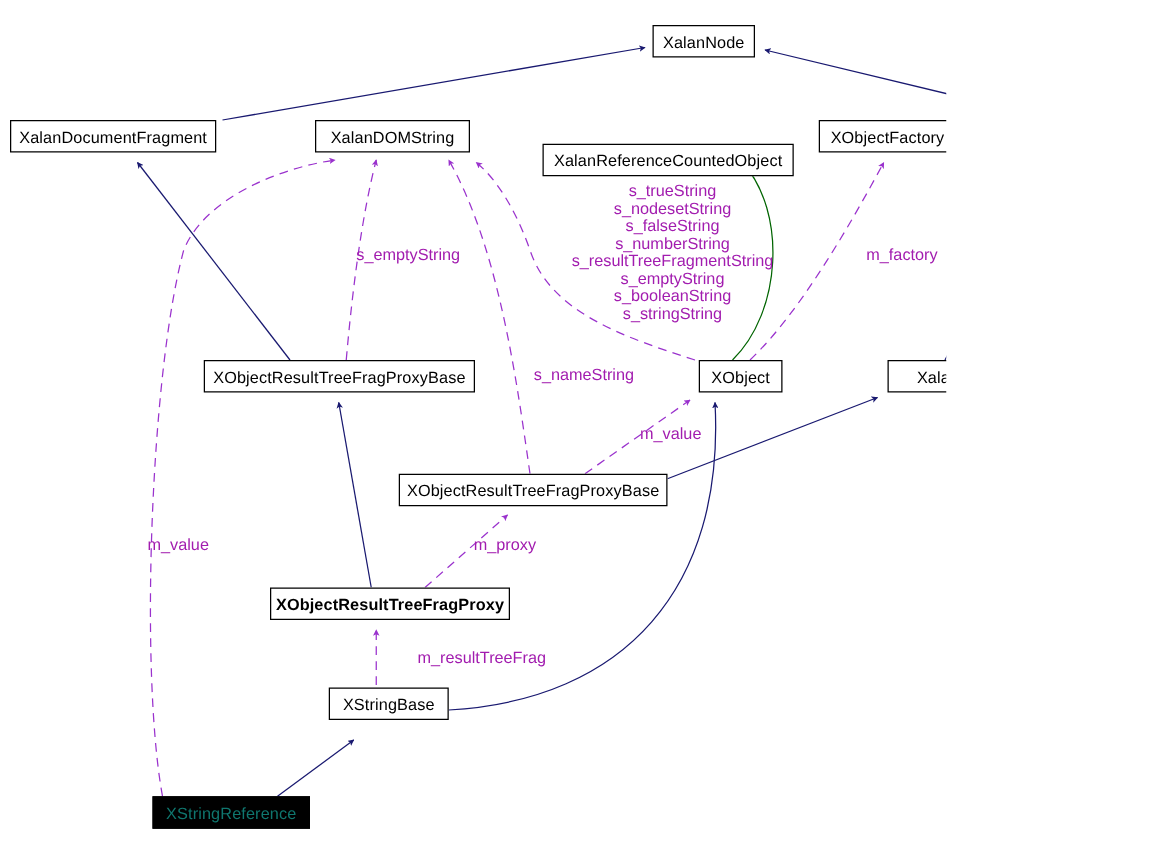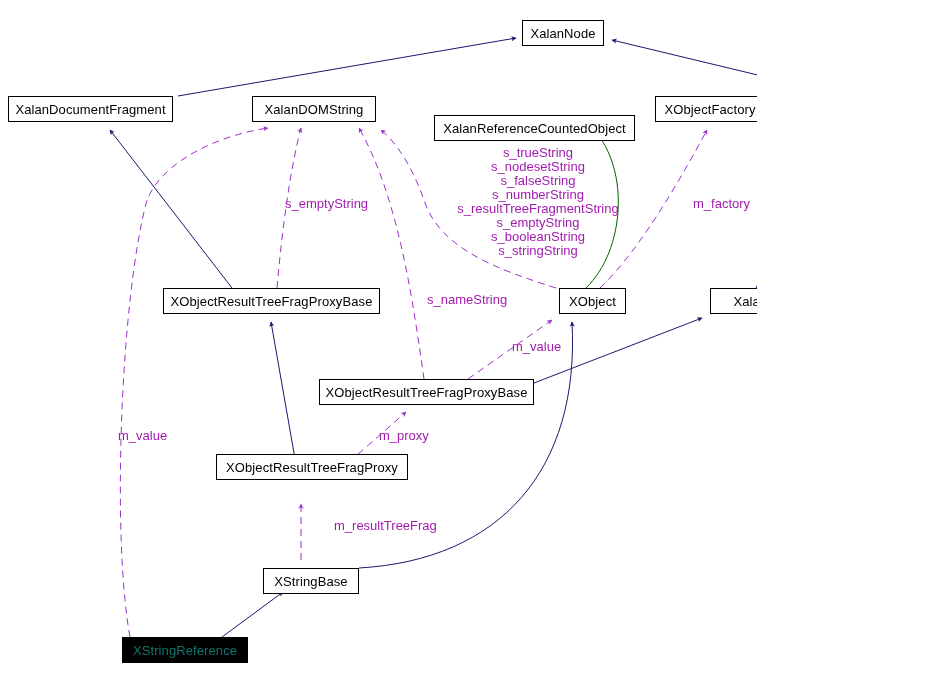--- a/index.html
+++ b/index.html
@@ -140,25 +140,25 @@
   </div>
 
   <div class="node" style="left:710px; top:288px; width:77px; height:26px;padding-left:28px;">
     <span>XalanText</span>
   </div>
 
   <div class="node" style="left:319px; top:379px; width:215px; height:26px;">
     <span>XObjectResultTreeFragProxyBase</span>
   </div>
 
-  <div class="node" style="left:216px; top:454px; width:192px; height:26px;">
+  <div class="node" style="left:216px; top:470px; width:192px; height:26px;font-weight:bold;">
     <span>XObjectResultTreeFragProxy</span>
   </div>
 
-  <div class="node" style="left:263px; top:568px; width:96px; height:26px;">
+  <div class="node" style="left:263px; top:550px; width:96px; height:26px;">
     <span>XStringBase</span>
   </div>
 
   <div class="node highlight" style="left:122px; top:637px; width:126px; height:26px;">
     <span>XStringReference</span>
   </div>
 
   <div class="edge-label center" style="left:438px; top:146px; width:200px;">s_trueString
 s_nodesetString
 s_falseString

